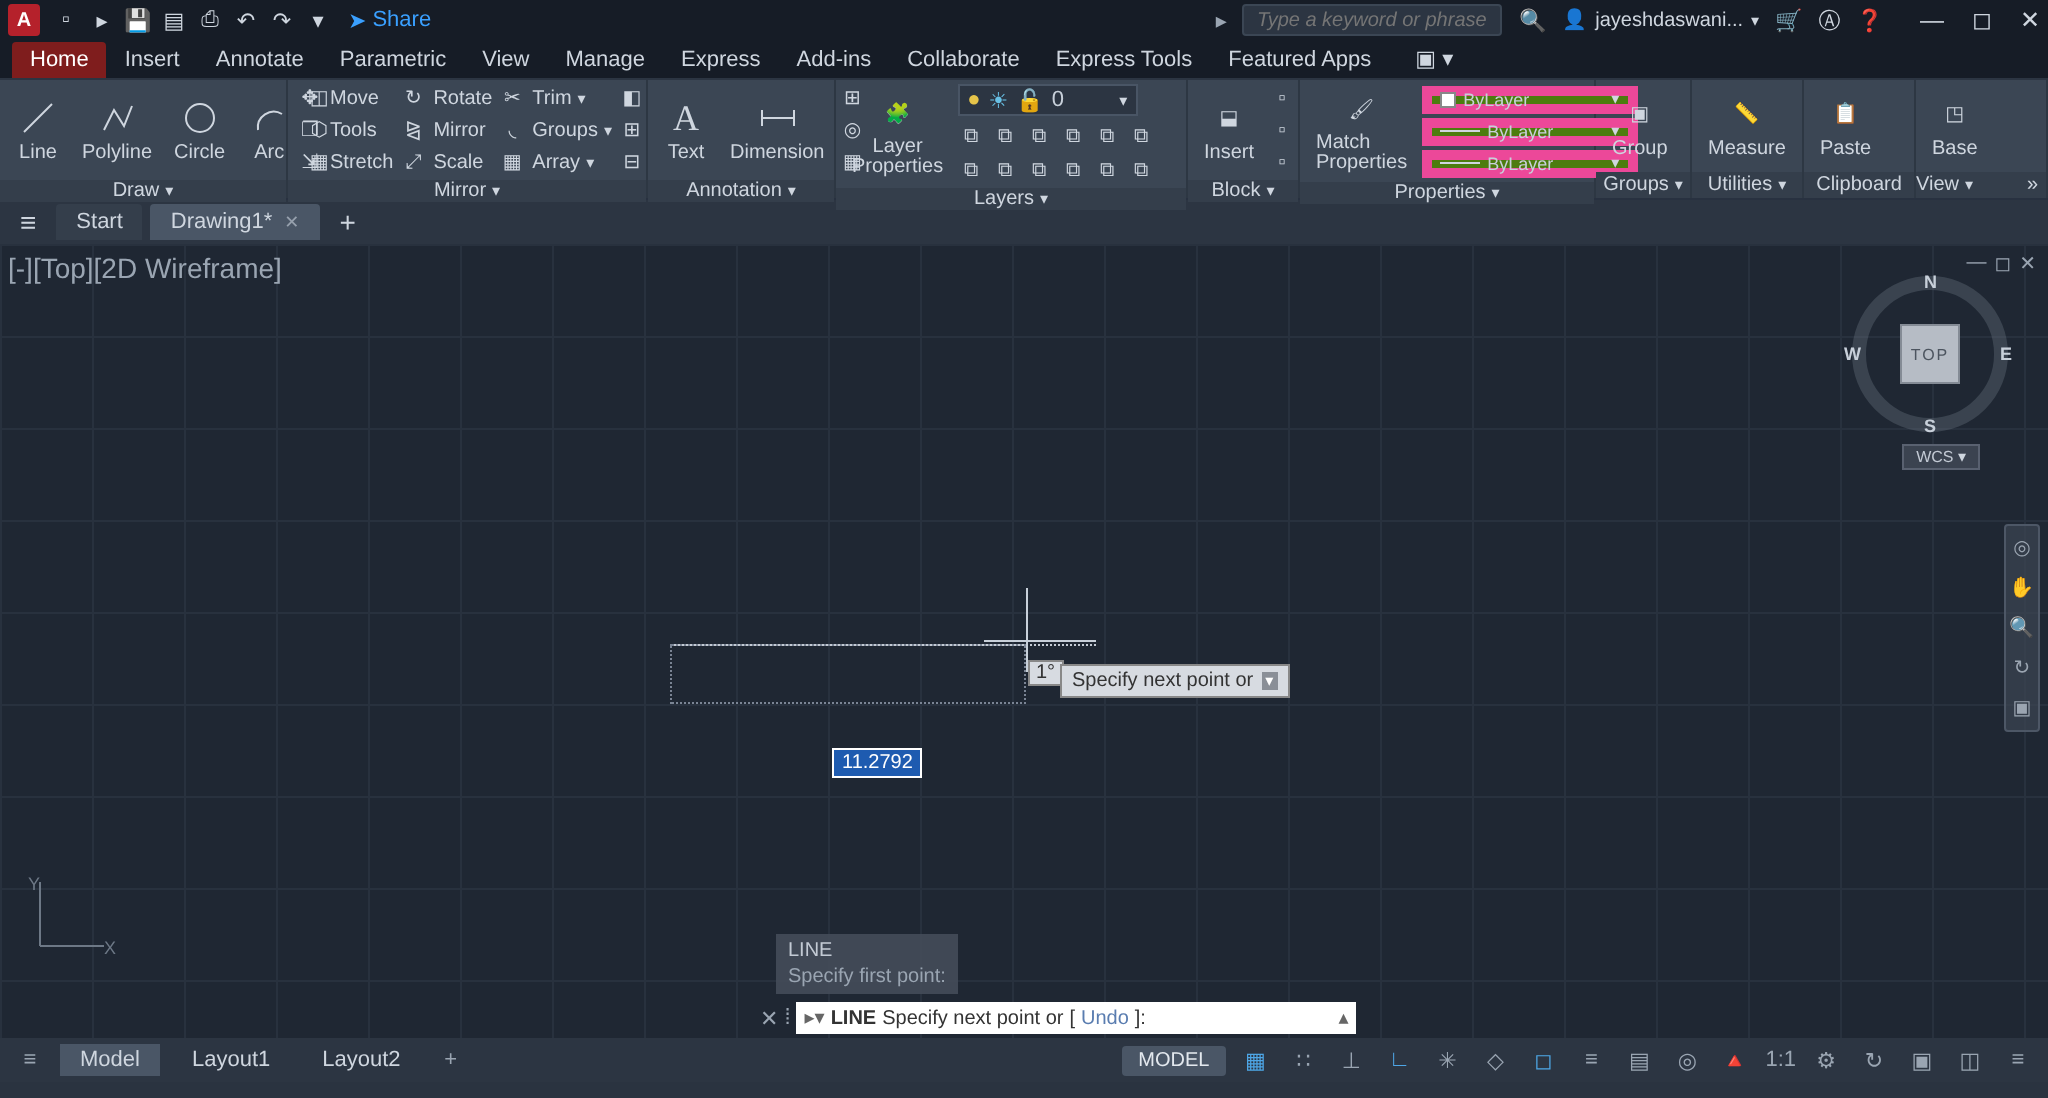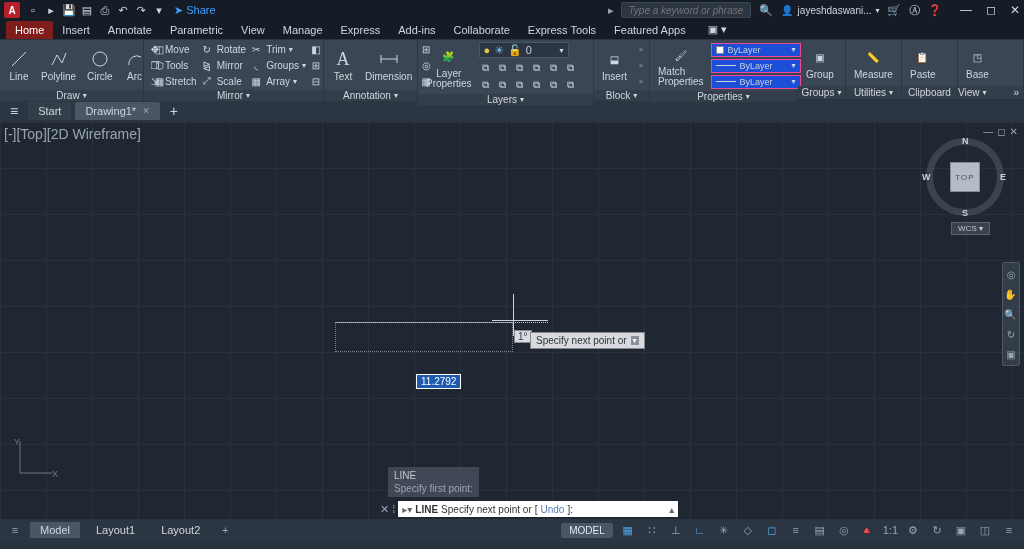--- a/index.html
+++ b/index.html
@@ -39,21 +39,21 @@
   .panel{border-right:1px solid #2d3743;display:flex;flex-direction:column;min-width:0;}
   .panel-body{flex:1;display:flex;align-items:center;padding:2px 4px;gap:3px;}
   .panel-label{height:13px;font-size:10px;color:#cfd6df;text-align:center;background:#343e4b;display:flex;align-items:center;justify-content:center;gap:3px;cursor:pointer;}
   .bigbtn{display:flex;flex-direction:column;align-items:center;justify-content:center;gap:1px;padding:2px 4px;color:#cfd6df;font-size:10px;cursor:pointer;}
   .bigbtn .ic{width:22px;height:22px;display:flex;align-items:center;justify-content:center;}
   .smallrow{display:flex;align-items:center;gap:3px;font-size:10px;color:#cfd6df;white-space:nowrap;cursor:pointer;}
   .smallrow .ic{width:14px;height:14px;display:flex;align-items:center;justify-content:center;}
   .col{display:flex;flex-direction:column;gap:2px;justify-content:center;}
   .dd{font-size:8px;color:#cfd6df;}
   .layer-sel{display:flex;align-items:center;background:#2c3542;border:1px solid #495565;height:16px;padding:0 4px;width:90px;gap:4px;cursor:pointer;}
-  .prop-sel{display:flex;align-items:center;background:#1d4ed8;border:1px solid #ec4899;height:14px;padding:0 4px;width:90px;font-size:9px;gap:4px;cursor:pointer;}
+  .prop-sel{display:flex;align-items:center;background:#4d7c0f;border:5px solid #ec4899;height:14px;padding:0 4px;width:108px;font-size:9px;gap:4px;cursor:pointer;}
   svg{display:block;}
   
   .doctabs{height:22px;background:#2c3542;display:flex;align-items:center;padding:0 4px;gap:4px;}
   .doctab{padding:3px 10px;font-size:11px;color:#cfd6df;background:#343e4b;border-radius:2px 2px 0 0;display:flex;align-items:center;gap:6px;cursor:pointer;}
   .doctab.active{background:#4a5666;}
   .doctab .x{color:#96a0ad;font-size:9px;}
   .addtab{color:#cfd6df;padding:0 6px;font-size:14px;cursor:pointer;}
   .ham{color:#cfd6df;padding:0 6px;font-size:14px;cursor:pointer;}
   
   .canvas-wrap{position:relative;background:#1f2733;height:397px;}

